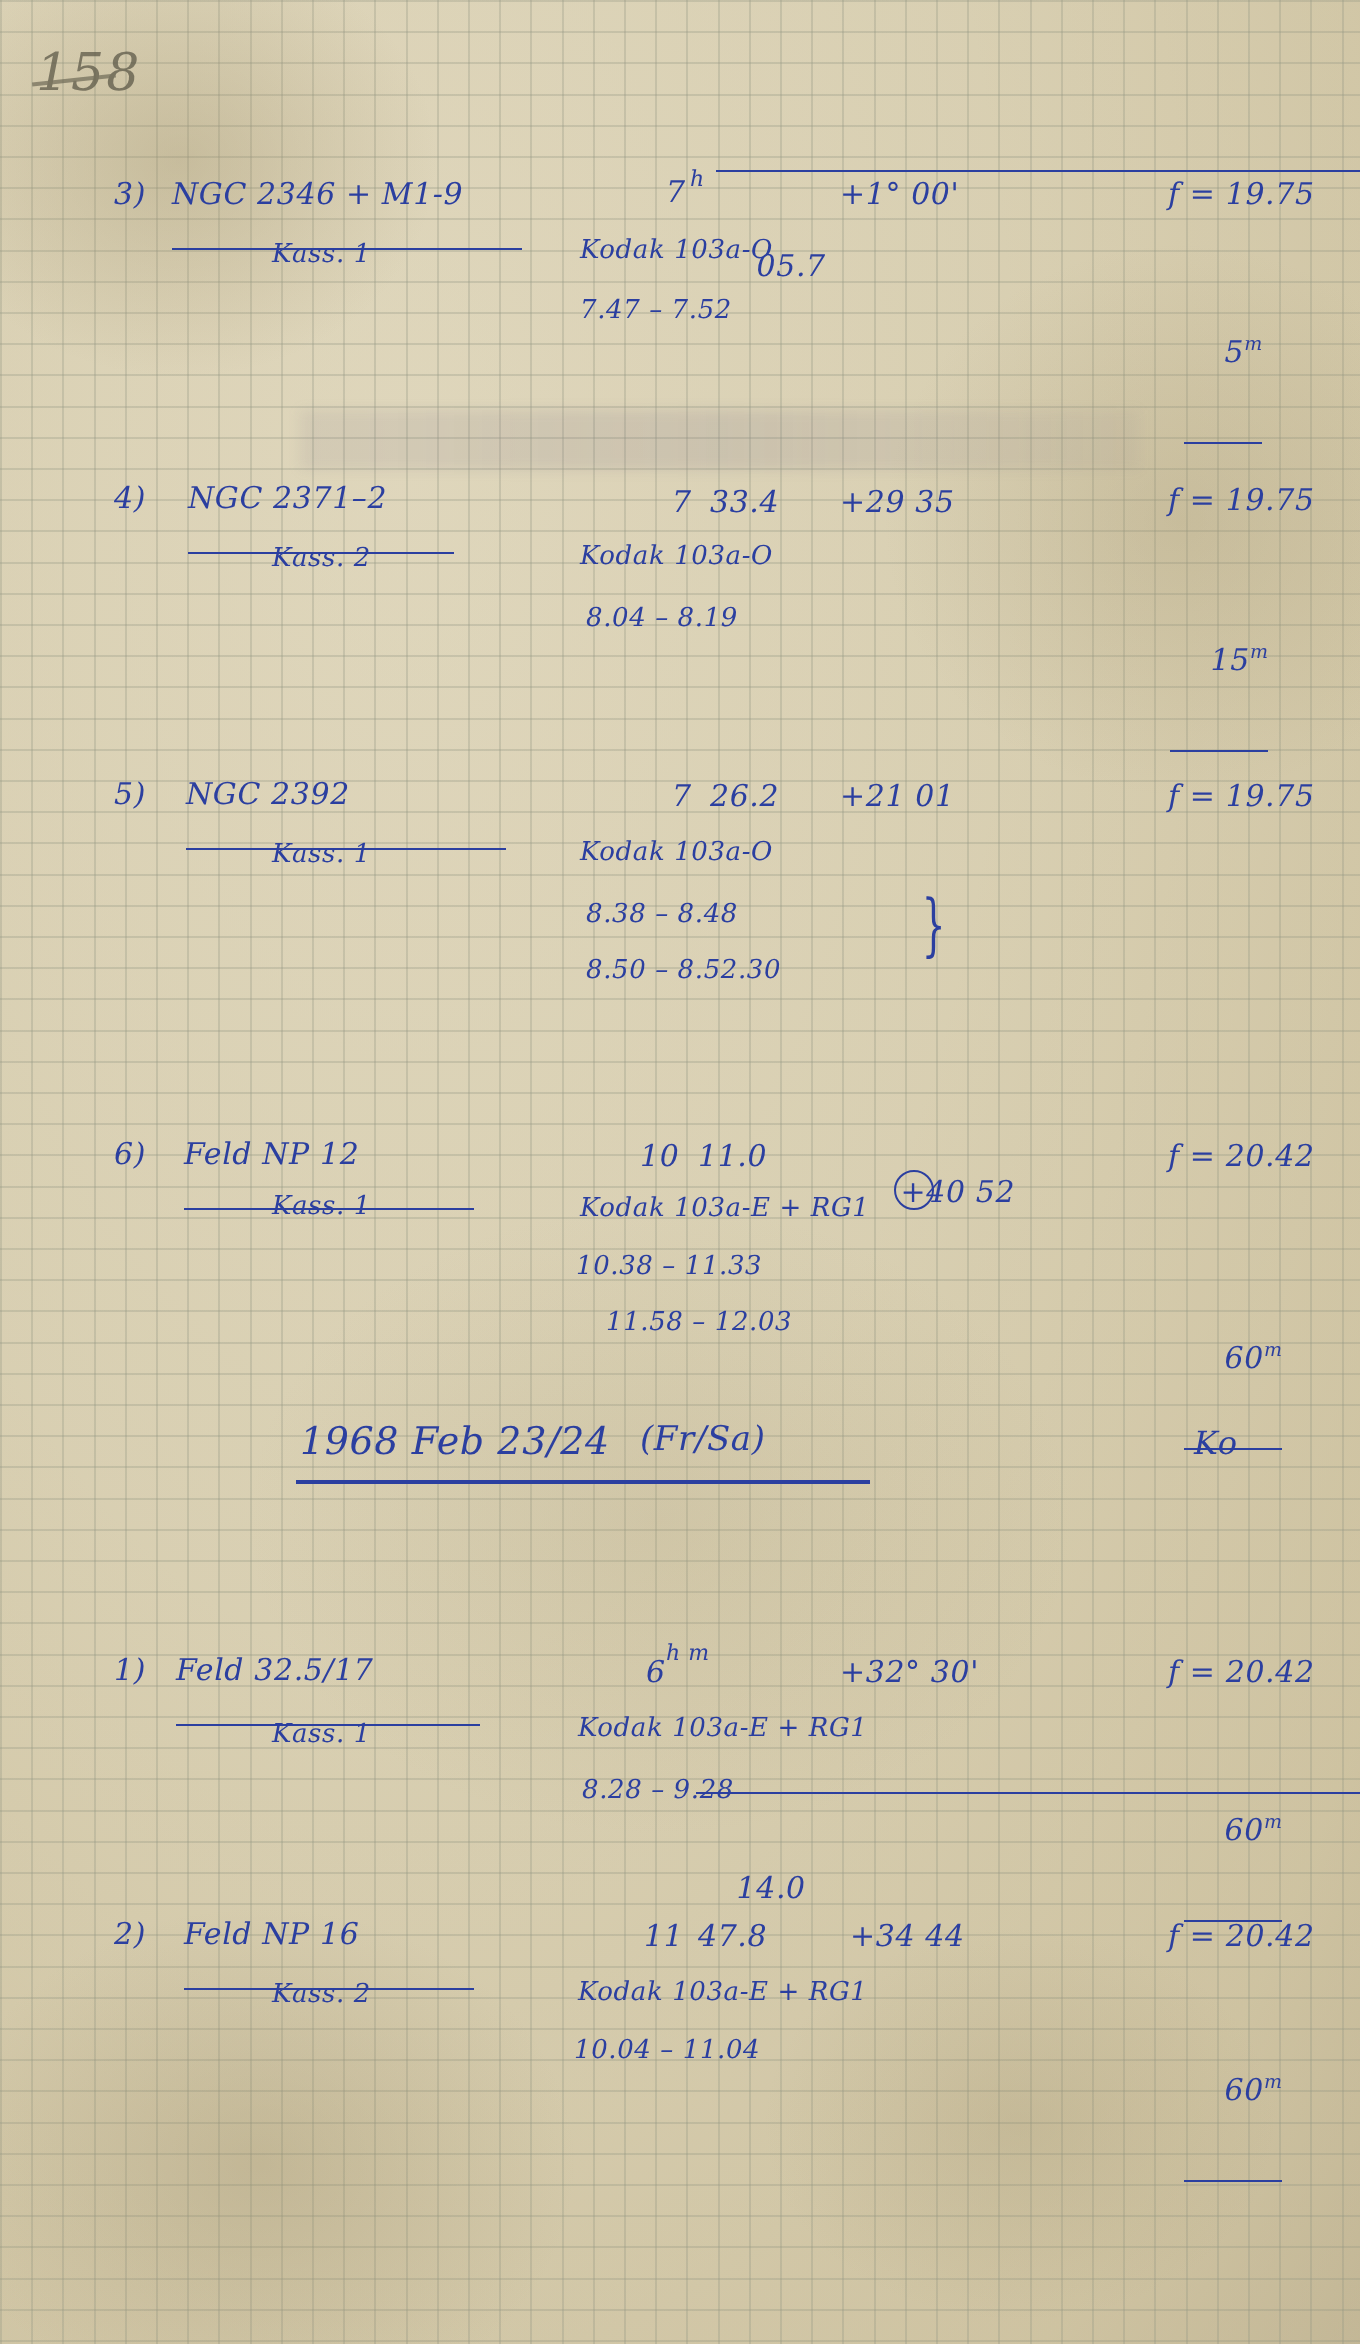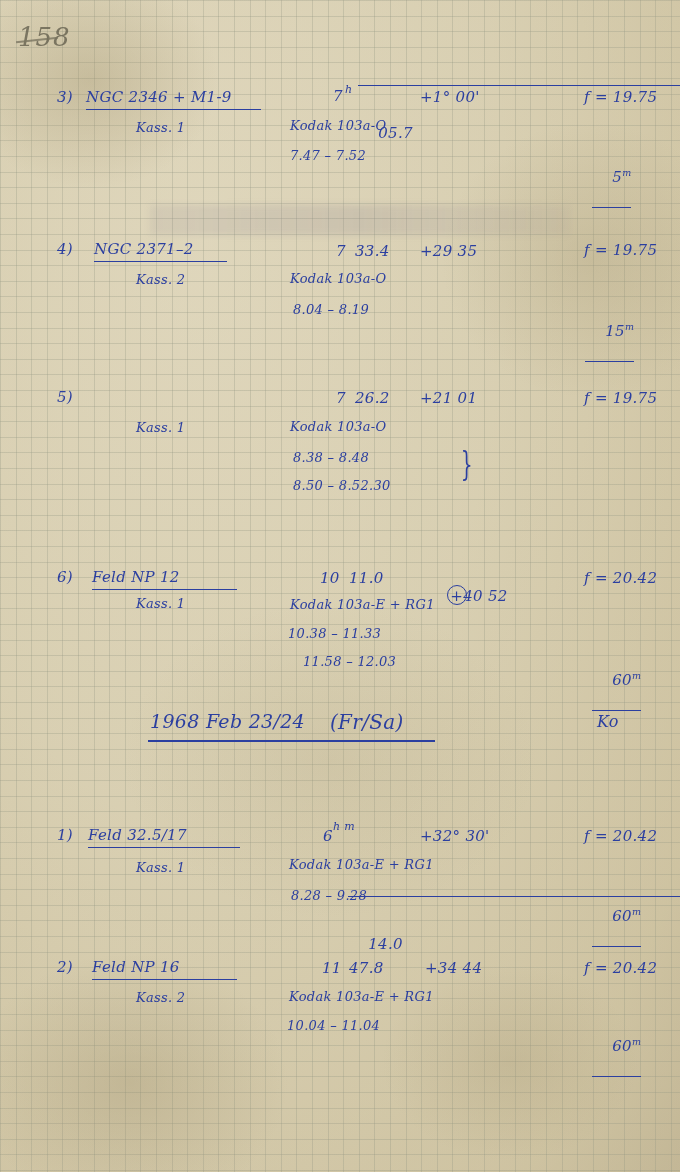--- a/index.html
+++ b/index.html
@@ -53,21 +53,21 @@
     position: absolute;
     color: #2b3fa0;
     font-family: "DejaVu Serif", serif;
     font-style: italic;
     font-size: 15px;
     white-space: pre;
     letter-spacing: 0.3px;
   }
   .ink.small { font-size: 13px; }
   .ink.tiny { font-size: 11px; }
-  .ul { border-bottom: 1.4px solid #2b3fa0; padding-bottom: 3px; }
+  .ul { border-bottom: 1.4px solid #2b3fa0; padding-bottom: 18px; }
 
   .folio {
     position: absolute;
     left: 18px; top: 22px;
     font-family: "DejaVu Serif", serif;
     font-style: italic;
     font-size: 26px;
     color: #5e5a49;
     opacity: 0.75;
     letter-spacing: 1px;
@@ -160,20 +160,21 @@
   <div class="ink" style="left:584px; top:241px;">f = 19.75</div>
 
   <div class="ink small" style="left:290px; top:271px;">Kodak 103a-O</div>
   <div class="ink small" style="left:293px; top:302px;">8.04 – 8.19</div>
 
   <div class="ink ul" style="left:585px; top:303px;">
     <span>15</span><span class="sup">m</span>
   </div>
 
   <div class="ink" style="left:57px; top:388px;">5)</div>
+  <div class="ink ul" style="left:93px; top:388px; min-width:160px;">NGC 2392</div>
   <div class="ink small" style="left:136px; top:420px;">Kass. 1</div>
 
   <div class="ink" style="left:336px; top:389px;">7</div>
   <div class="ink" style="left:355px; top:389px;">26.2</div>
   <div class="ink" style="left:420px; top:389px;">+21 01</div>
   <div class="ink" style="left:584px; top:389px;">f = 19.75</div>
 
   <div class="ink small" style="left:290px; top:419px;">Kodak 103a-O</div>
   <div class="ink small" style="left:293px; top:450px;">8.38 – 8.48</div>
   <div class="ink small" style="left:293px; top:478px;">8.50 – 8.52.30</div>
@@ -193,21 +194,21 @@
 
   <div class="ink small" style="left:290px; top:597px;">Kodak 103a-E + RG1</div>
   <div class="ink small" style="left:288px; top:626px;">10.38 – 11.33</div>
   <div class="ink small" style="left:303px; top:654px;">11.58 – 12.03</div>
 
   <div class="ink ul" style="left:592px; top:652px;">
     <span>60</span><span class="sup">m</span>
   </div>
 
   <div class="ink" style="left:150px; top:710px; font-size:19px;">1968 Feb 23/24</div>
-  <div class="ink" style="left:330px; top:710px; font-size:20px;">(Fr/Sa)</div>
+  <div class="ink" style="left:320px; top:710px; font-size:17px;">(Fr/Sa)</div>
   <div class="header-rule" style="left:148px; top:740px; width:287px;"></div>
   <div class="ink" style="left:597px; top:712px; font-size:16px;">Ko</div>
 
   <div class="ink" style="left:57px; top:826px;">1)</div>
   <div class="ink ul" style="left:88px; top:826px; min-width:152px;">Feld 32.5/17</div>
   <div class="ink small" style="left:136px; top:860px;">Kass. 1</div>
 
   <div class="ink" style="left:323px; top:827px;">6</div>
   <div class="ink tiny" style="left:333px; top:820px;">h m</div>
   <div class="ink ovr" style="left:348px; top:827px;">

